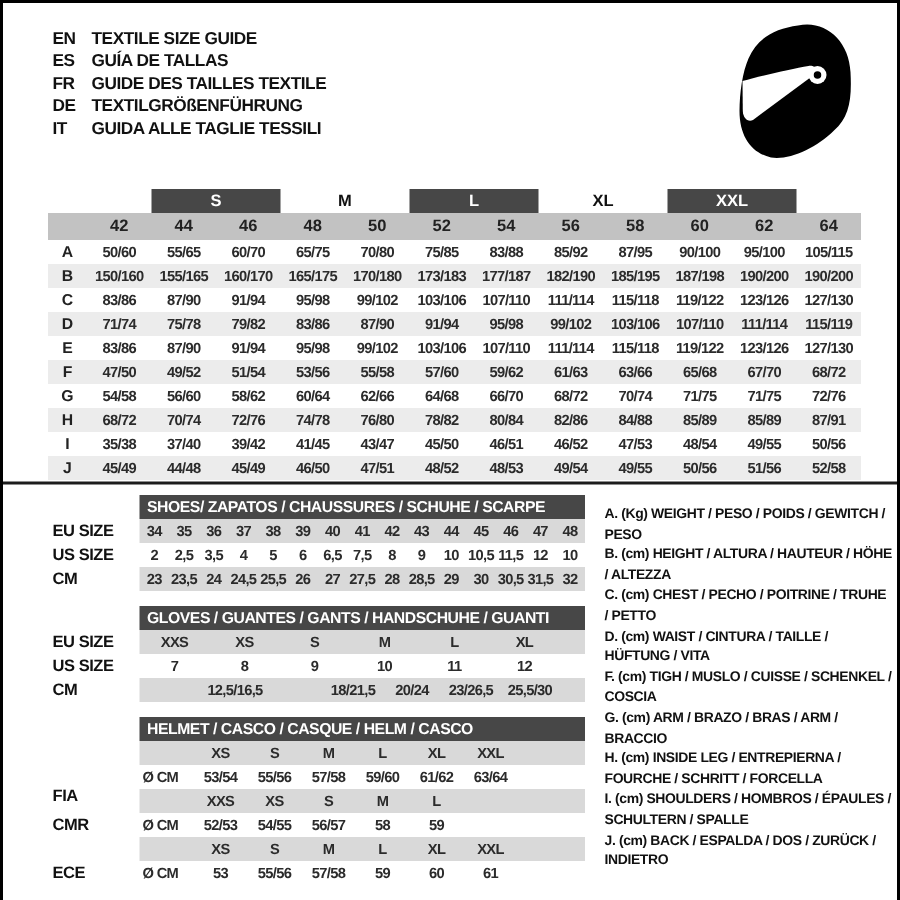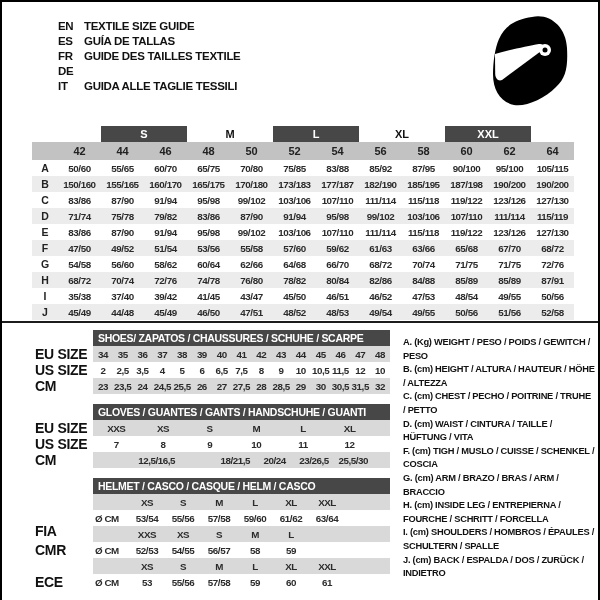--- a/index.html
+++ b/index.html
@@ -4,21 +4,21 @@
 <style>
   html,body{margin:0;padding:0;}
   body{width:600px;height:600px;position:relative;background:#fff;
        font-family:"Liberation Sans", sans-serif;color:#222;overflow:hidden;}
   .frame{position:absolute;inset:0;border-top:2px solid #000;border-left:2px solid #000;
          border-right:2px solid #000;pointer-events:none;z-index:50;}
 
   
   .lang-block{position:absolute;left:35px;top:18px;}
   .lang-line{display:flex;height:15px;align-items:center;font-weight:700;
-             font-size:11.5px;letter-spacing:-0.3px;color:#111;margin-left:23px;}
+             font-size:11.5px;letter-spacing:-0.3px;color:#111;}
   .lang-code{width:26px;}
   .helmet-logo{position:absolute;left:487px;top:12px;width:86px;height:98px;}
 
   
   .main-table{position:absolute;left:32px;top:126px;width:542px;}
   .mt-row{display:flex;width:542px;}
   .mt-group-row{height:16px;}
   .mt-group{display:flex;align-items:center;justify-content:center;
             font-weight:700;font-size:11px;color:#111;}
   .mt-group.dark{background:#474747;color:#fff;}
@@ -39,21 +39,21 @@
   .subtable{position:absolute;left:32px;width:542px;}
   .sub-title-bar{position:absolute;left:61px;width:297px;height:16px;background:#474747;
                  color:#fff;font-weight:700;font-size:10.5px;letter-spacing:-0.3px;
                  display:flex;align-items:center;padding-left:5px;box-sizing:border-box;}
   .sub-row{position:absolute;left:61px;width:297px;height:16px;}
   .sub-row.shaded{background:#d9d9d9;}
   .sub-cells{display:flex;height:16px;}
   .sub-cell{display:flex;align-items:center;justify-content:center;
             font-weight:700;font-size:9.8px;letter-spacing:-0.45px;color:#2b2b2b;}
   .sub-row-label{position:absolute;left:3px;width:56px;height:16px;display:flex;
-                 align-items:center;font-weight:700;font-size:14px;letter-spacing:-0.3px;color:#111;}
+                 align-items:center;font-weight:700;font-size:11px;letter-spacing:-0.3px;color:#111;}
   .unit-cell{justify-content:flex-start;padding-left:2px;box-sizing:border-box;}
 
   
   .legend{position:absolute;left:403px;top:336px;width:192px;}
   .legend-item{font-weight:700;font-size:9.3px;line-height:13.6px;
                letter-spacing:-0.25px;color:#111;}
 </style>
 </head>
 <body>
 
@@ -67,20 +67,21 @@
     <div class="lang-line">
       <div class="lang-code">ES</div>
       <div class="lang-text">GUÍA DE TALLAS</div>
     </div>
     <div class="lang-line">
       <div class="lang-code">FR</div>
       <div class="lang-text">GUIDE DES TAILLES TEXTILE</div>
     </div>
     <div class="lang-line">
       <div class="lang-code">DE</div>
+      <div class="lang-text">TEXTILGRÖßENFÜHRUNG</div>
     </div>
     <div class="lang-line">
       <div class="lang-code">IT</div>
       <div class="lang-text">GUIDA ALLE TAGLIE TESSILI</div>
     </div>
   </div>
 
 <div class="helmet-logo">
   <svg width="86" height="98" viewBox="0 0 86 98">
     <path fill="#000" d="M 45 5 C 63 1, 79 15, 80 36 C 81 55, 79 66, 69 75 C 57 87, 39 95, 27 93

